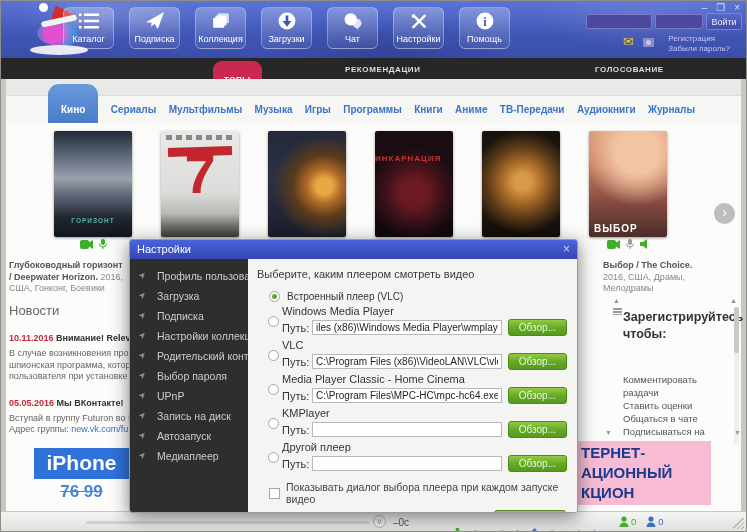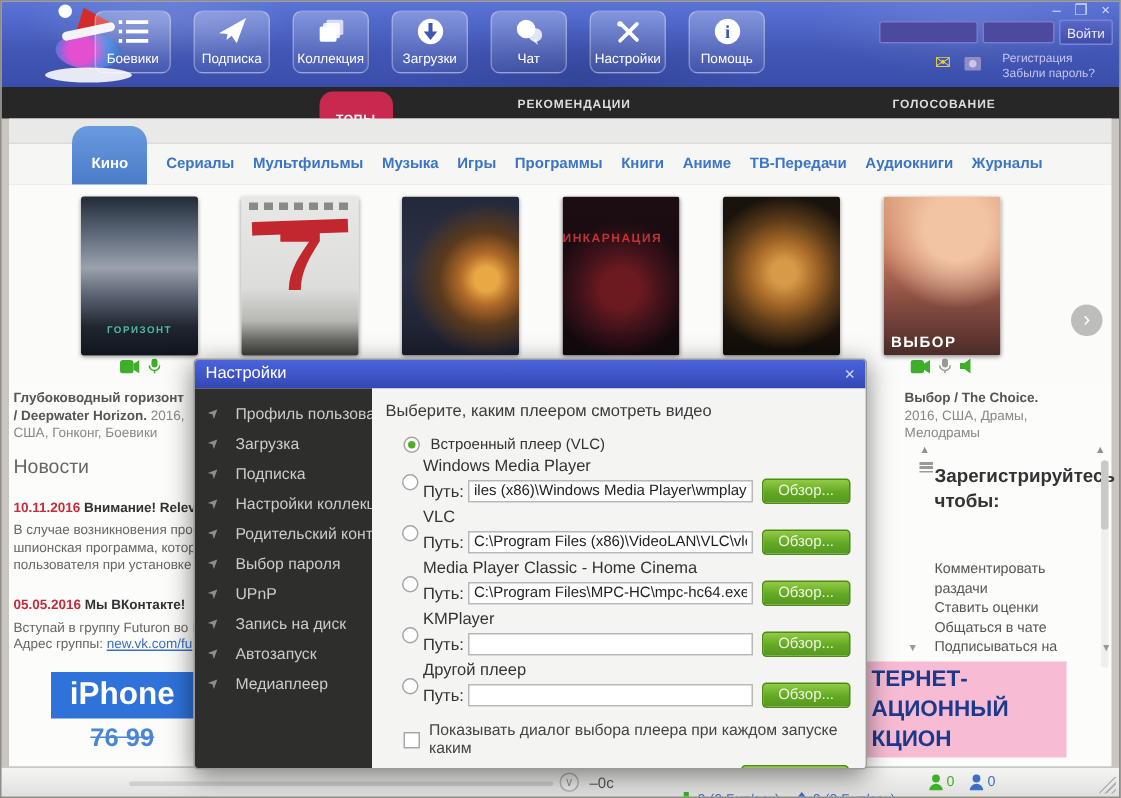--- a/index.html
+++ b/index.html
@@ -90,21 +90,21 @@
   .cap-left{left:8px;top:259px;width:118px;height:46px}
   .cap-right{left:602px;top:259px;width:106px;height:46px}
 
   .news{position:absolute;left:8px;top:302px;width:120px;overflow:hidden}
   .news h3{font-size:13px;color:#666;font-weight:400;margin-bottom:15px}
   .n-item{margin-bottom:15px}
   .n-head{font-size:9px;white-space:nowrap;overflow:hidden;margin-bottom:5px}
   .n-date{color:#c42b3a;font-weight:700}
   .n-title{color:#333;font-weight:700}
   .n-line{font-size:9px;color:#666;line-height:11.5px;white-space:nowrap;overflow:hidden}
-  .n-link{color:#3a6fc4;text-decoration:underline;cursor:pointer}
+  .n-link{color:#3a6fc4;cursor:pointer}
 
   .register{position:absolute;left:610px;top:294px;width:126px}
   .r-arrow{position:absolute;color:#909090;font-size:7px;cursor:pointer}
   .r-listicon{position:absolute;left:2px;top:13px;width:9px;height:7px;
     background:linear-gradient(180deg,#9a9a98 0 2px,transparent 2px 3px,#9a9a98 3px 5px,transparent 5px 6px,#9a9a98 6px)}
   .register h3{font-size:12.5px;color:#333;margin:14px 0 0 12px;line-height:17px;font-weight:700;width:100px}
   .r-list{margin:30px 0 0 12px;font-size:9.5px;color:#555;line-height:13px;width:106px}
   .r-scroll{position:absolute;right:-2px;top:12px;width:5px;height:138px;background:#efefed;border-radius:2px}
   .r-thumb{width:5px;height:46px;background:#c9c9c7;border-radius:2px;cursor:pointer}
   .down-arrow{position:absolute;color:#999;font-size:7px;cursor:pointer}
@@ -177,21 +177,21 @@
         <span class="ni">
           <svg width="20" height="18" viewBox="0 0 16 14" fill="#fff">
               <rect x="0" y="1" width="2" height="2"></rect>
               <rect x="4" y="1" width="12" height="2"></rect>
               <rect x="0" y="6" width="2" height="2"></rect>
               <rect x="4" y="6" width="12" height="2"></rect>
               <rect x="0" y="11" width="2" height="2"></rect>
               <rect x="4" y="11" width="12" height="2"></rect>
             </svg>
         </span>
-        <span>Боевики</span>
+        <span>Каталог</span>
       </div>
       <div class="nav-btn">
         <span class="ni">
           <svg width="20" height="18" viewBox="0 0 16 16" fill="#fff">
               <path d="M0 9 L16 0 L10.5 15 L7.5 10.5 L4.5 13 L5 9.5 Z"></path>
             </svg>
         </span>
         <span>Подписка</span>
       </div>
       <div class="nav-btn">
@@ -479,21 +479,21 @@
         <div class="p-name">Другой плеер</div>
         <div class="p-row">
           <span class="plabel">Путь:</span>
           <input value="" style="">
           <button class="btn-green">Обзор...</button>
         </div>
       </div>
 
       <div class="chk-row">
         <span class="checkbox"></span>
-        <span>Показывать диалог выбора плеера при каждом запуске каким</span>
+        <span>Показывать диалог выбора плеера при каждом запуске видео</span>
       </div>
 
       <div class="save-row">
         <button class="btn-green save-btn">Сохранить</button>
       </div>
     </div>
   </div>
 
   <div class="statusbar">
     <div class="track"></div>

